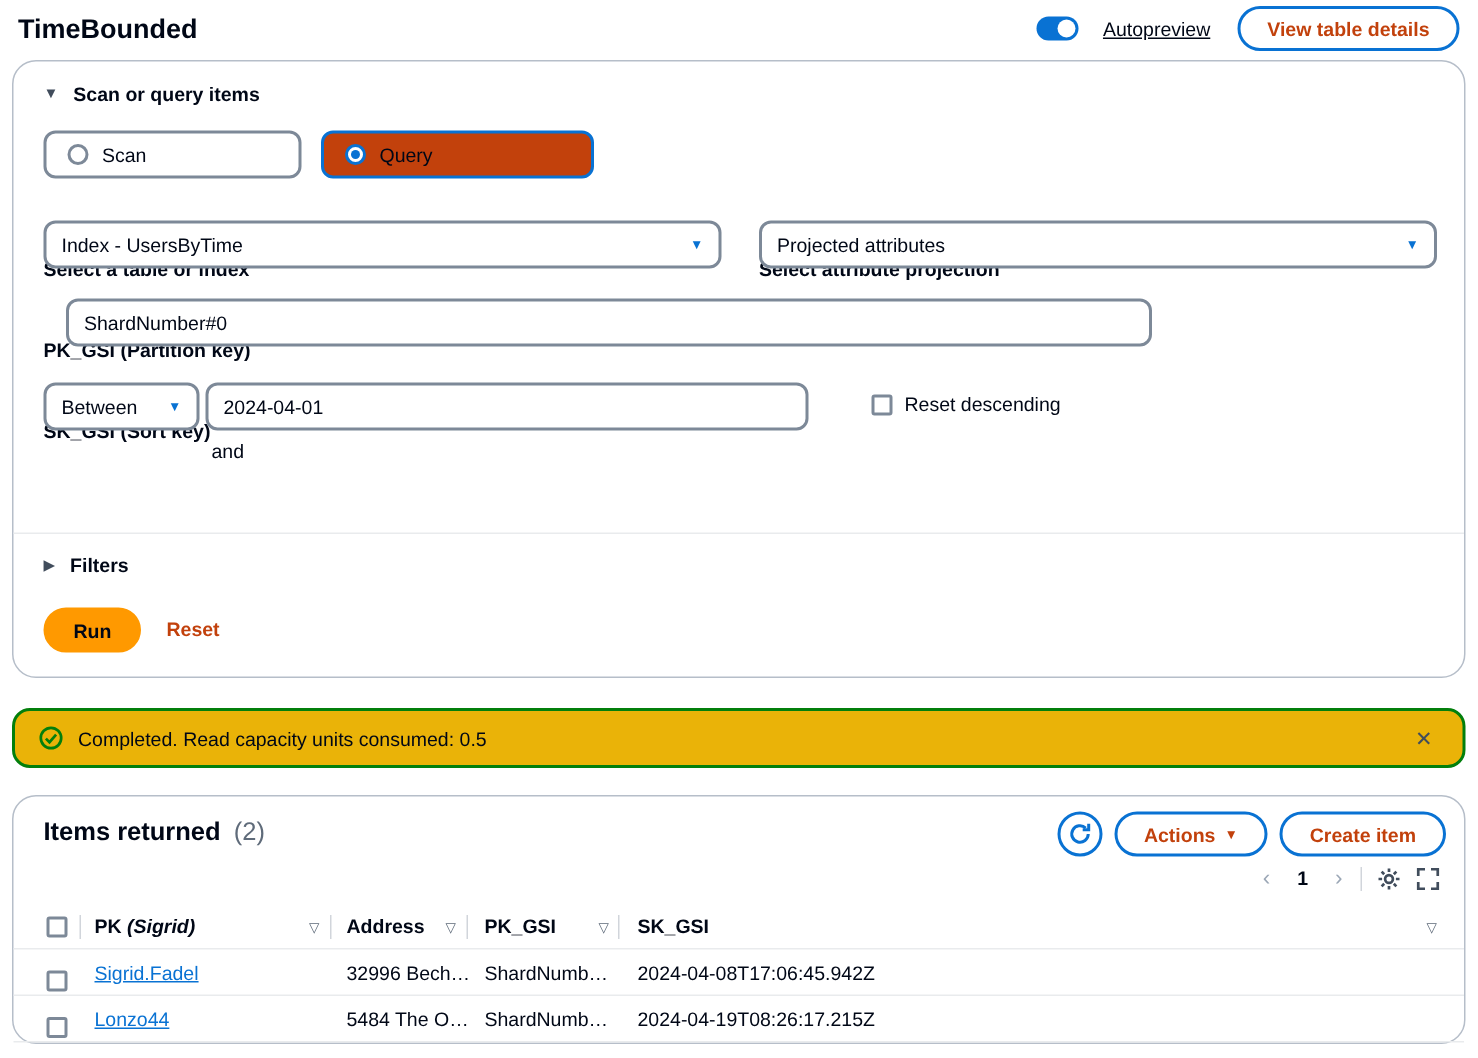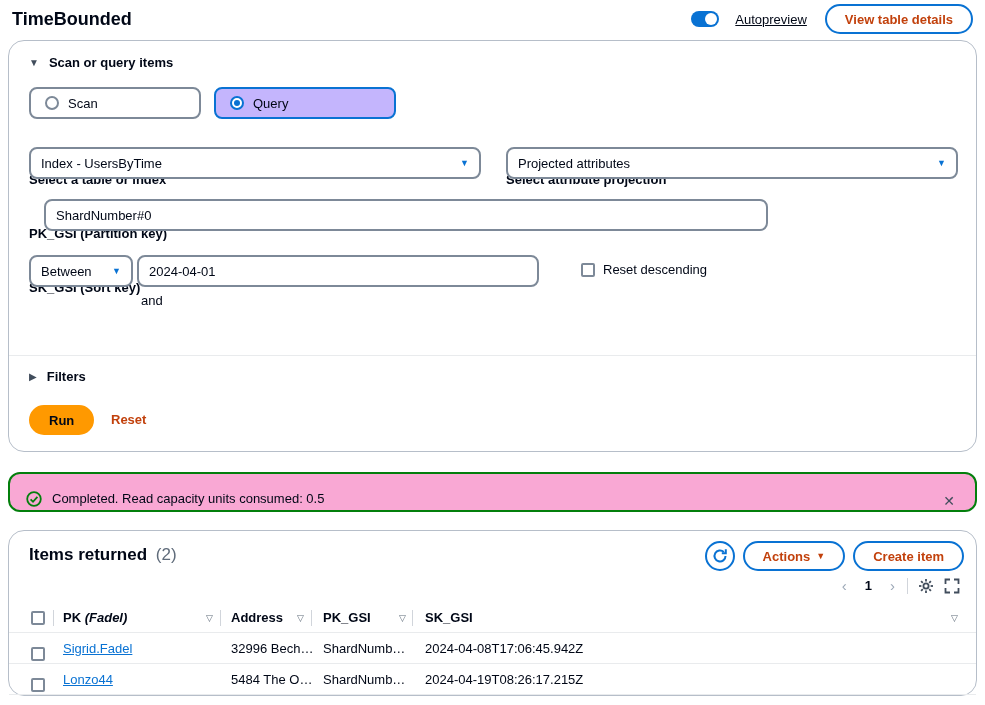--- a/index.html
+++ b/index.html
@@ -34,43 +34,43 @@
   .items-panel { height:166px; }
 
   .section-header { position:absolute; top:14px; left:20px; display:flex; align-items:center; gap:10px; cursor:pointer; }
   .section-caret { font-size:10px; color:#414d5c; }
   .section-title { font-size:13px; font-weight:700; }
 
   
   .tile { position:absolute; top:46px; height:32px; border:2px solid #7d8998; border-radius:8px; background:#fff;
           display:flex; align-items:center; gap:9px; padding:0 14px; font-size:13px; cursor:pointer; }
   .tile-scan { left:20px; width:172px; }
-  .tile-query { left:205px; width:182px; border-color:#0972d3; background:#c4b5fd; }
+  .tile-query { left:205px; width:182px; border-color:#0972d3; background:#c2410c; }
   .radio { width:14px; height:14px; border:2px solid #7d8998; border-radius:50%; background:#fff; display:inline-block; position:relative; flex:none; }
   .radio.selected { border-color:#0972d3; }
   .radio.selected::after { content:""; position:absolute; inset:2px; background:#0972d3; border-radius:50%; }
 
   .field-label { position:absolute; font-size:13px; font-weight:700; white-space:nowrap;margin-top:43px; }
 
   .select { position:absolute; height:32px; border:2px solid #7d8998; border-radius:8px; background:#fff;
             display:flex; align-items:center; justify-content:space-between; padding:0 10px; font-size:13px; cursor:pointer; }
   .select .caret { color:#0972d3; font-size:9px; margin-left:8px; }
 
   .text-input { position:absolute; height:32px; border:2px solid #7d8998; border-radius:8px; background:#fff;
                 padding:0 10px; font-family:"Liberation Sans", sans-serif; font-size:13px; color:#000716; }
 
   .chk-group { position:absolute; display:flex; align-items:center; gap:8px; font-size:13px; cursor:pointer; }
   .checkbox { width:14px; height:14px; border:2px solid #7d8998; border-radius:2px; background:#fff; display:inline-block; flex:none; }
 
   .and-label { position:absolute; font-size:13px; }
   .hdivider { position:absolute; left:0; right:0; border-top:1px solid #e9ebed; }
 
   
-  .flash { display:flex; align-items:flex-start; gap:10px; margin:20px 8px 18px 8px; height:40px;
-           border:2px solid #037f0c; border-radius:12px; background:#f9a8d4; padding:17px 16px; }
+  .flash { display:flex; align-items:center; gap:10px; margin:20px 8px 18px 8px; height:40px;
+           border:2px solid #037f0c; border-radius:12px; background:#eab308; padding:17px 16px; }
   .flash-text { font-size:13px; flex:1; }
   .flash-close { border:none; background:none; font-size:14px; color:#414d5c; cursor:pointer; padding:2px 4px; }
 
   
   .items-title { position:absolute; top:14px; left:20px; font-size:17px; font-weight:700; }
   .items-count { font-weight:400; color:#5f6b7a; margin-left:4px; }
   .header-actions { position:absolute; top:10px; right:12px; display:flex; align-items:center; gap:8px; }
   .icon-btn { width:30px; height:30px; border:2px solid #0972d3; border-radius:50%; background:#fff; cursor:pointer;
               display:inline-flex; align-items:center; justify-content:center; padding:0; }
 
@@ -220,21 +220,21 @@
       </svg>
     </button>
   </div>
 
   <div class="table">
     <div class="thead">
       <span class="cell c-check"><span class="checkbox"></span></span>
       <span class="col-divider" style="left:44px;"></span>
       <span class="cell c-pk th">
         <span>PK</span>
-        <span class="type">(Fadel)</span>
+        <span class="type">(Sigrid)</span>
       </span>
       <span class="sort" style="left:197px;">▽</span>
       <span class="col-divider" style="left:211px;"></span>
       <span class="cell c-addr th">Address</span>
       <span class="sort" style="left:288px;">▽</span>
       <span class="col-divider" style="left:302px;"></span>
       <span class="cell c-gsi th">PK_GSI</span>
       <span class="sort" style="left:390px;">▽</span>
       <span class="col-divider" style="left:403px;"></span>
       <span class="cell c-sk th">SK_GSI</span>

